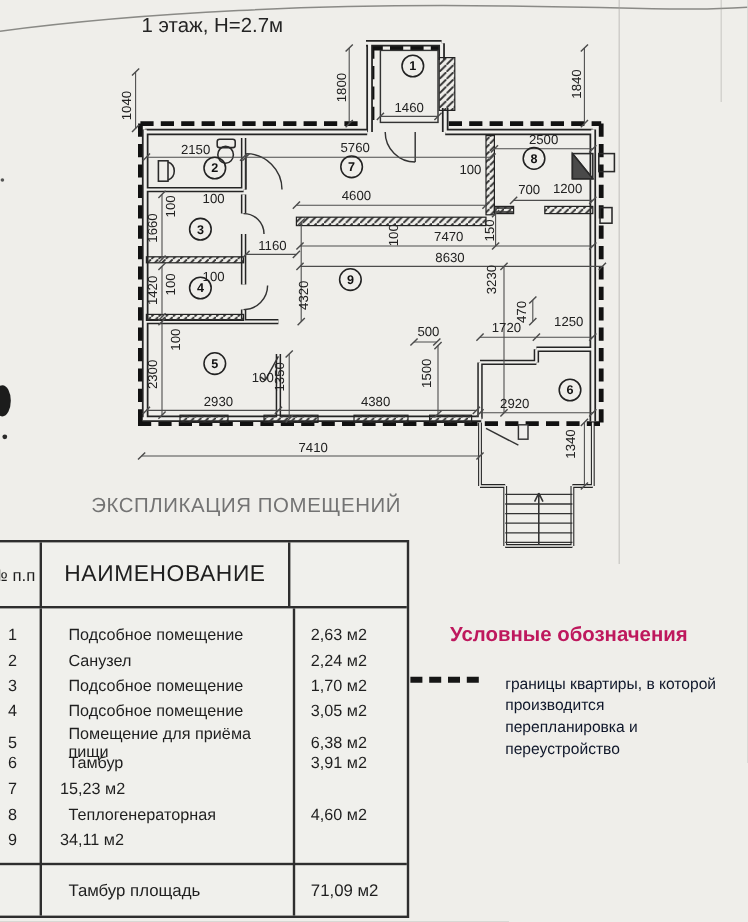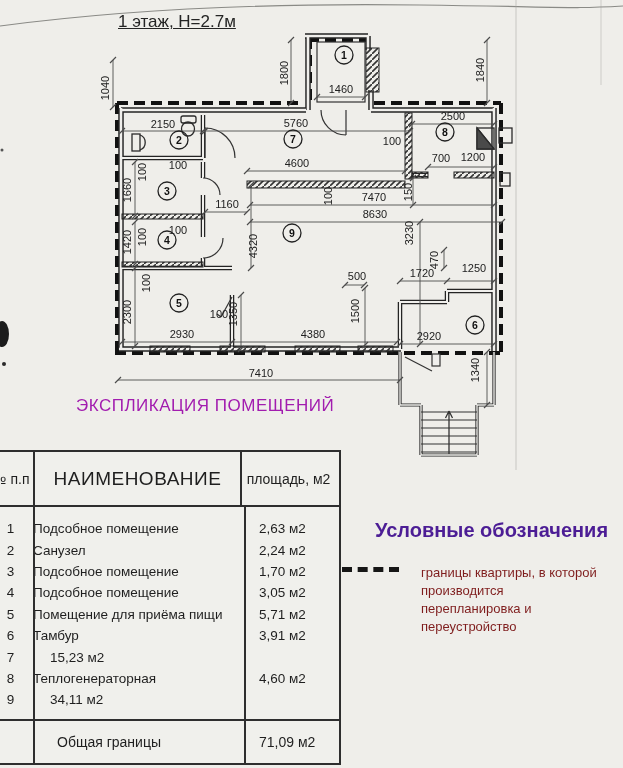--- a/index.html
+++ b/index.html
@@ -3,48 +3,48 @@
 <meta charset="utf-8">
 <style>
   html,body{margin:0;padding:0;background:#c9c8c4;}
   #page{position:relative;width:623px;height:768px;overflow:hidden;
         background:linear-gradient(100deg,#e2e0dc 0%,#efeeea 22%,#f1f0ed 55%,#edecе8 85%,#e8e7e3 100%);
         background-color:#efeeea;
         font-family:"Liberation Sans","DejaVu Sans",sans-serif;color:#1f1f1f;}
   svg{position:absolute;left:0;top:0;}
   .dim{font-size:11px;fill:#222;text-anchor:middle;font-family:"Liberation Sans","DejaVu Sans",sans-serif;}
   .roomnum{font-size:10.5px;fill:#111;text-anchor:middle;font-weight:bold;}
-  #plan-title{position:absolute;left:118px;top:12px;font-size:17px;color:#242424;text-decoration:underline;}
-  #expl-title{position:absolute;left:76px;top:396px;font-size:17px;letter-spacing:.5px;color:#a21caf;}
+  #plan-title{position:absolute;left:118px;top:12px;font-size:17px;color:#242424;}
+  #expl-title{position:absolute;left:76px;top:412px;font-size:17px;letter-spacing:.5px;color:#737373;}
   
   #expl-table{position:absolute;left:-14px;top:450px;width:351px;height:311px;
               border:2px solid #2e2e2e;background:rgba(244,243,240,.35);}
   .thead{display:grid;grid-template-columns:45px 209px 93px;height:53px;border-bottom:2px solid #2e2e2e;}
   .thead>div{display:flex;align-items:center;justify-content:center;font-size:14px;}
   .thead .h-name{font-size:19px;letter-spacing:.5px;border-left:2px solid #2e2e2e;border-right:2px solid #2e2e2e;}
   .tbody{height:212px;padding-top:11px;box-sizing:border-box;}
   .trow{display:grid;grid-template-columns:45px 209px 93px;height:21.4px;align-items:center;font-size:13.5px;}
   .trow .c1{text-align:center;}
-  .trow .c2{}
+  .trow .c2{padding-left:24px;}
   .trow .c3{padding-left:17px;}
   .tbody-cols{position:absolute;top:55px;bottom:0;left:45px;width:209px;
               border-left:2px solid #2e2e2e;border-right:2px solid #2e2e2e;pointer-events:none;}
   .ttotal{display:grid;grid-template-columns:45px 209px 93px;height:42px;align-items:center;
           border-top:2px solid #2e2e2e;font-size:14px;}
   .ttotal .c2{padding-left:24px;}
   .ttotal .c3{padding-left:17px;}
   
   #legend{position:absolute;left:336px;top:505px;width:280px;}
-  #legend h3{margin:14px 0 22px 39px;font-size:20px;color:#4c1d95;}
+  #legend h3{margin:14px 0 22px 39px;font-size:17px;color:#be185d;}
   .lg-item{display:flex;align-items:flex-start;margin-bottom:26px;}
   .lg-sym{width:57px;flex:0 0 57px;margin:6px 22px 0 6px;}
   .sym-dash{border-top:5px dashed #161616;height:0;margin-top:3px;}
   .sym-hatch{height:15px;border:1.6px solid #222;
              background:repeating-linear-gradient(45deg,rgba(0,0,0,0) 0 3px,#3a3a3a 3px 5px);}
-  .lg-text{font-size:13px;line-height:18px;width:178px;color:#7f1d1d;}
+  .lg-text{font-size:13px;line-height:18px;width:178px;color:#0f172a;}
 </style>
 </head>
 <body>
 
 <div id="page">
 
   <div id="plan-title">1 этаж, Н=2.7м</div>
 
   <svg id="plan-svg" width="623" height="480" viewBox="0 0 623 480">
     <defs>
@@ -193,21 +193,20 @@
         <text x="292" y="236.7" class="roomnum">9</text>
       </g>
   </svg>
 
   <div id="expl-title">ЭКСПЛИКАЦИЯ ПОМЕЩЕНИЙ</div>
 
   <div id="expl-table">
     <div class="thead">
       <div class="h-num">№ п.п</div>
       <div class="h-name">НАИМЕНОВАНИЕ</div>
-      <div class="h-area">площадь, м2</div>
     </div>
     <div class="tbody" id="table-body">
         <div class="trow">
           <span class="c1">1</span>
           <span class="c2">Подсобное помещение</span>
           <span class="c3">2,63 м2</span>
         </div>
         <div class="trow">
           <span class="c1">2</span>
           <span class="c2">Санузел</span>
@@ -219,21 +218,21 @@
           <span class="c3">1,70 м2</span>
         </div>
         <div class="trow">
           <span class="c1">4</span>
           <span class="c2">Подсобное помещение</span>
           <span class="c3">3,05 м2</span>
         </div>
         <div class="trow">
           <span class="c1">5</span>
           <span class="c2">Помещение для приёма пищи</span>
-          <span class="c3">5,71 м2</span>
+          <span class="c3">6,38 м2</span>
         </div>
         <div class="trow">
           <span class="c1">6</span>
           <span class="c2">Тамбур</span>
           <span class="c3">3,91 м2</span>
         </div>
         <div class="trow">
           <span class="c1">7</span>
           <span class="c3">15,23 м2</span>
         </div>
@@ -243,21 +242,21 @@
           <span class="c3">4,60 м2</span>
         </div>
         <div class="trow">
           <span class="c1">9</span>
           <span class="c3">34,11 м2</span>
         </div>
       </div>
     <div class="tbody-cols"></div>
     <div class="ttotal">
       <span class="c1"></span>
-      <span class="c2">Общая границы</span>
+      <span class="c2">Тамбур площадь</span>
       <span class="c3">71,09 м2</span>
     </div>
   </div>
 
   <div id="legend">
     <h3>Условные обозначения</h3>
     <div id="legend-items">
         <div class="lg-item">
           <div class="lg-sym sym-dash"></div>
           <div class="lg-text">границы квартиры, в которой производится перепланировка и переустройство</div>

